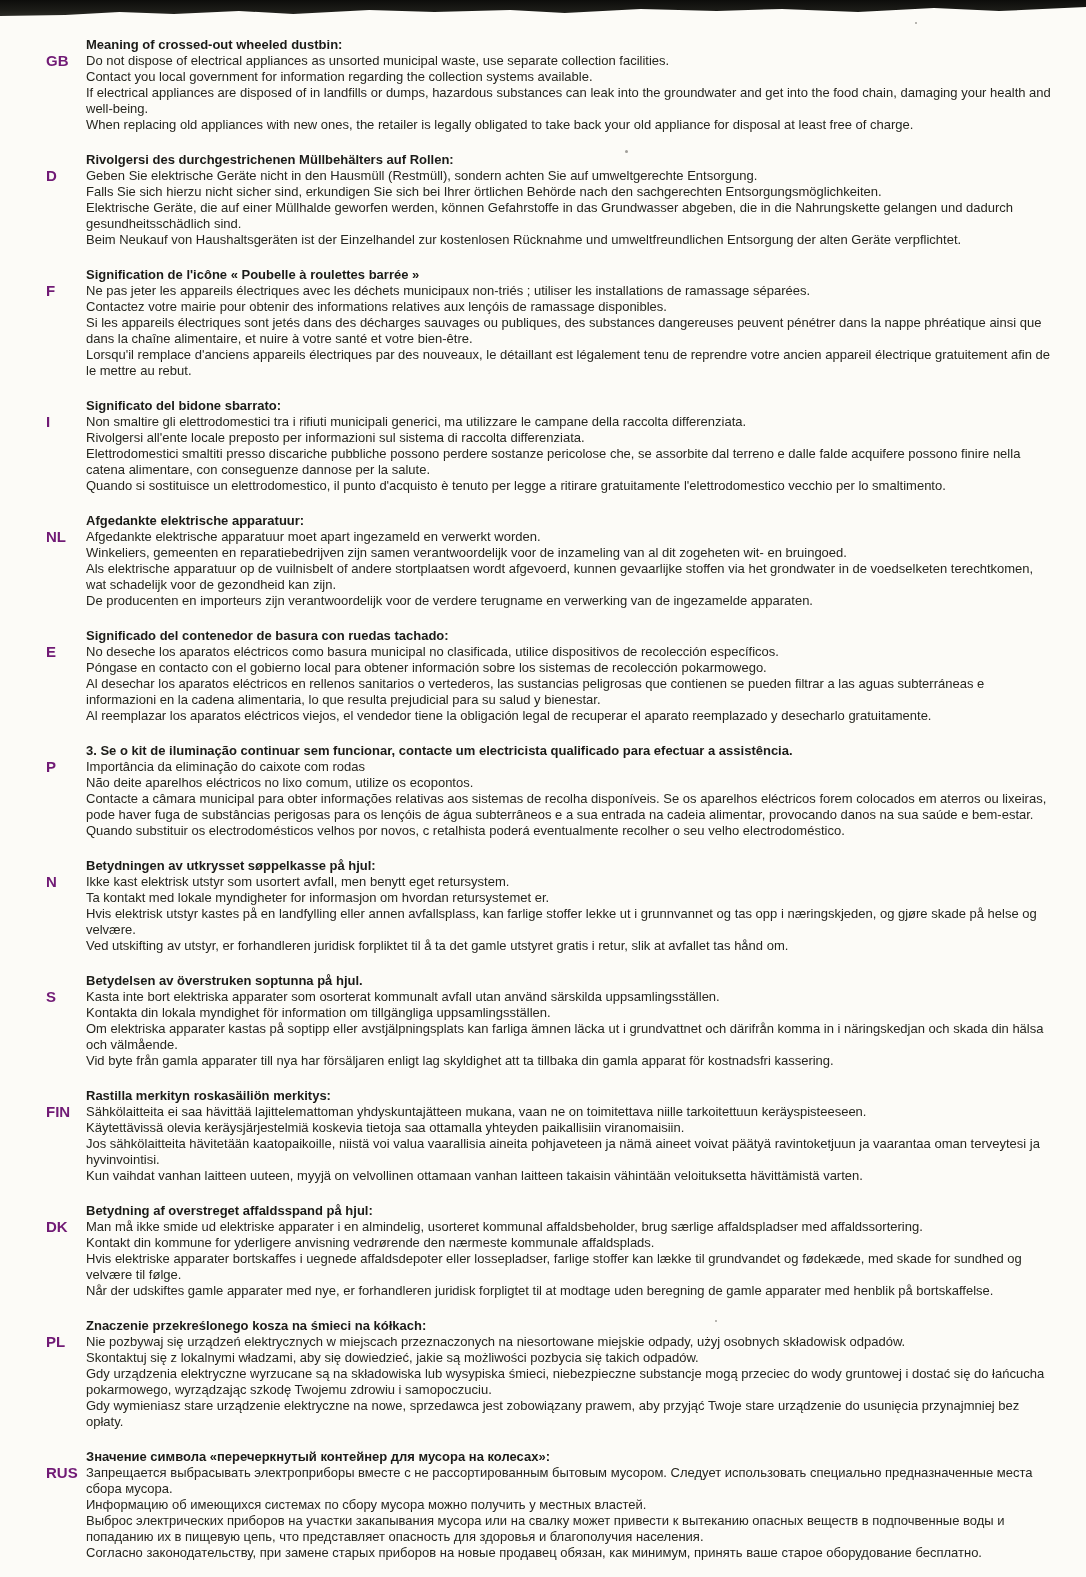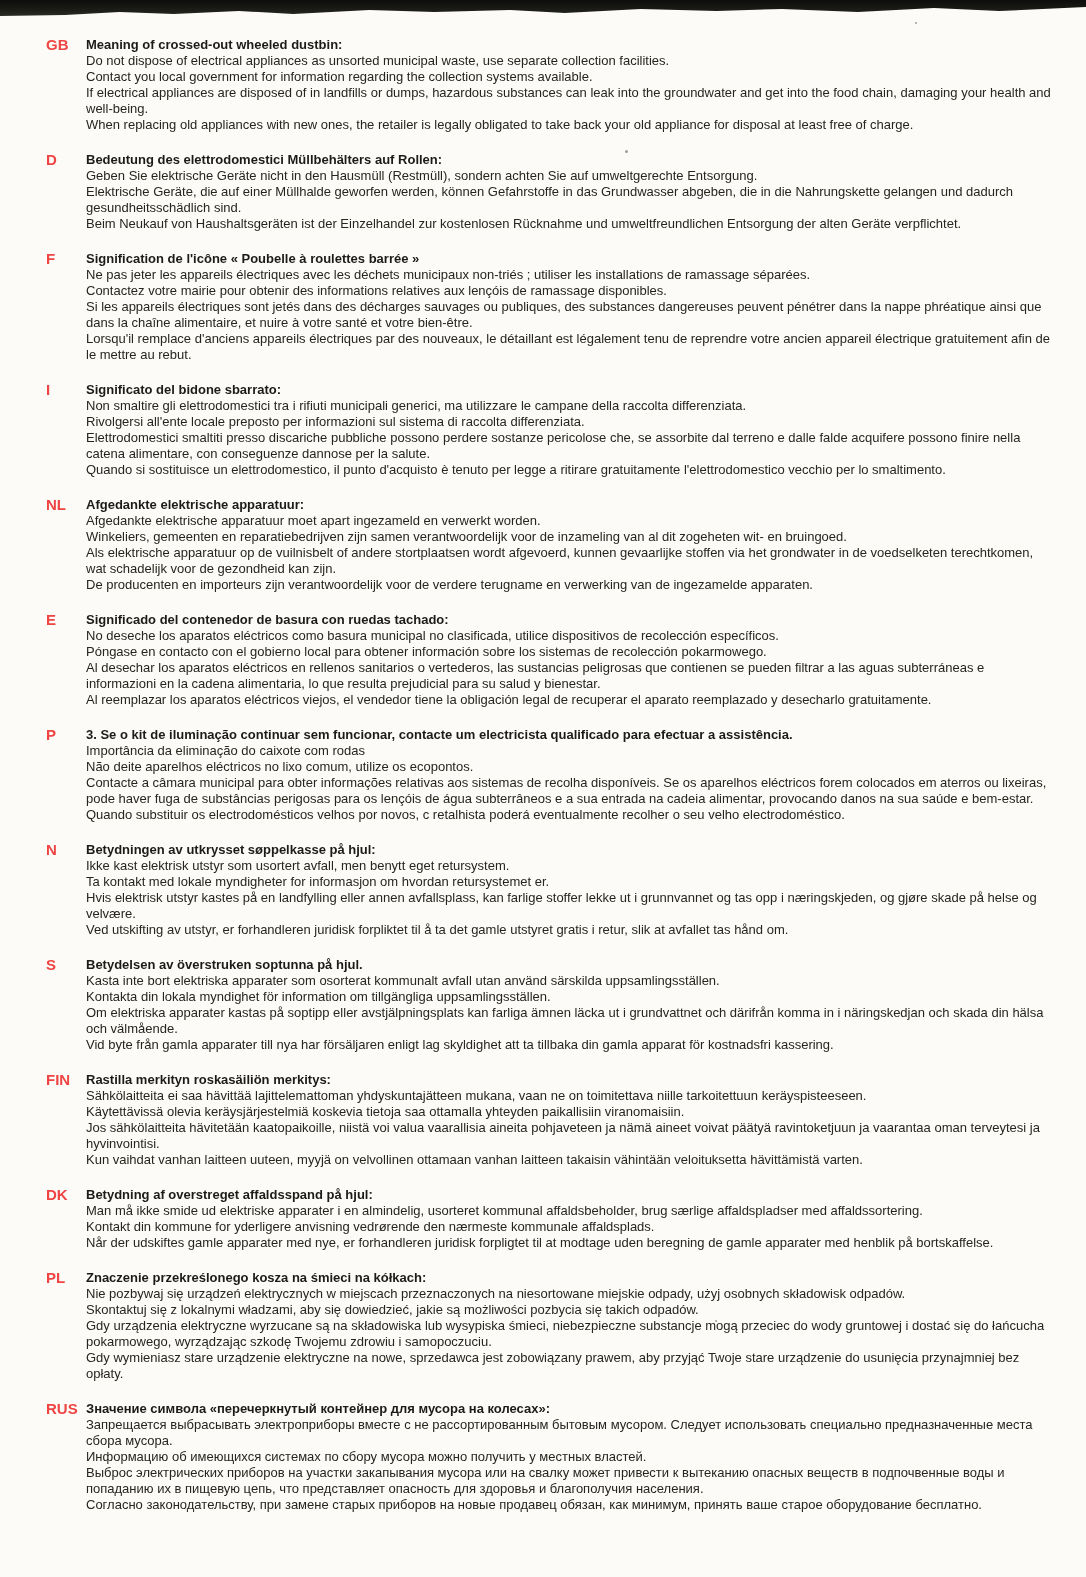--- a/index.html
+++ b/index.html
@@ -41,22 +41,23 @@
   }
   .section {
     display: grid;
     grid-template-columns: 40px 1fr;
     margin-bottom: 19px;
   }
   .code {
     font-weight: bold;
     font-size: 15px;
     line-height: 16px;
-    color: #ef4444;
+    color: #701a75;
     letter-spacing: 0;
+    margin-top: 16px;
   }
   .texts {
     font-size: 13px;
     line-height: 16px;
     color: #26261f;
   }
   .texts p { margin: 0; }
   .heading {
     font-weight: bold;
     color: #1b1b18;
@@ -78,22 +79,23 @@
           <p class="heading">Meaning of crossed-out wheeled dustbin:</p>
           <p>Do not dispose of electrical appliances as unsorted municipal waste, use separate collection facilities.</p>
           <p>Contact you local government for information regarding the collection systems available.</p>
           <p>If electrical appliances are disposed of in landfills or dumps, hazardous substances can leak into the groundwater and get into the food chain, damaging your health and well-being.</p>
           <p>When replacing old appliances with new ones, the retailer is legally obligated to take back your old appliance for disposal at least free of charge.</p>
         </div>
       </section>
       <section class="section">
         <div class="code">D</div>
         <div class="texts">
-          <p class="heading">Bedeutung des elettrodomestici Müllbehälters auf Rollen:</p>
+          <p class="heading">Rivolgersi des durchgestrichenen Müllbehälters auf Rollen:</p>
           <p>Geben Sie elektrische Geräte nicht in den Hausmüll (Restmüll), sondern achten Sie auf umweltgerechte Entsorgung.</p>
+          <p>Falls Sie sich hierzu nicht sicher sind, erkundigen Sie sich bei Ihrer örtlichen Behörde nach den sachgerechten Entsorgungsmöglichkeiten.</p>
           <p>Elektrische Geräte, die auf einer Müllhalde geworfen werden, können Gefahrstoffe in das Grundwasser abgeben, die in die Nahrungskette gelangen und dadurch gesundheitsschädlich sind.</p>
           <p>Beim Neukauf von Haushaltsgeräten ist der Einzelhandel zur kostenlosen Rücknahme und umweltfreundlichen Entsorgung der alten Geräte verpflichtet.</p>
         </div>
       </section>
       <section class="section">
         <div class="code">F</div>
         <div class="texts">
           <p class="heading">Signification de l'icône « Poubelle à roulettes barrée »</p>
           <p>Ne pas jeter les appareils électriques avec les déchets municipaux non-triés ; utiliser les installations de ramassage séparées.</p>
           <p>Contactez votre mairie pour obtenir des informations relatives aux lençóis de ramassage disponibles.</p>
@@ -170,20 +172,21 @@
           <p>Jos sähkölaitteita hävitetään kaatopaikoille, niistä voi valua vaarallisia aineita pohjaveteen ja nämä aineet voivat päätyä ravintoketjuun ja vaarantaa oman terveytesi ja hyvinvointisi.</p>
           <p>Kun vaihdat vanhan laitteen uuteen, myyjä on velvollinen ottamaan vanhan laitteen takaisin vähintään veloituksetta hävittämistä varten.</p>
         </div>
       </section>
       <section class="section">
         <div class="code">DK</div>
         <div class="texts">
           <p class="heading">Betydning af overstreget affaldsspand på hjul:</p>
           <p>Man må ikke smide ud elektriske apparater i en almindelig, usorteret kommunal affaldsbeholder, brug særlige affaldspladser med affaldssortering.</p>
           <p>Kontakt din kommune for yderligere anvisning vedrørende den nærmeste kommunale affaldsplads.</p>
+          <p>Hvis elektriske apparater bortskaffes i uegnede affaldsdepoter eller lossepladser, farlige stoffer kan lække til grundvandet og fødekæde, med skade for sundhed og velvære til følge.</p>
           <p>Når der udskiftes gamle apparater med nye, er forhandleren juridisk forpligtet til at modtage uden beregning de gamle apparater med henblik på bortskaffelse.</p>
         </div>
       </section>
       <section class="section">
         <div class="code">PL</div>
         <div class="texts">
           <p class="heading">Znaczenie przekreślonego kosza na śmieci na kółkach:</p>
           <p>Nie pozbywaj się urządzeń elektrycznych w miejscach przeznaczonych na niesortowane miejskie odpady, użyj osobnych składowisk odpadów.</p>
           <p>Skontaktuj się z lokalnymi władzami, aby się dowiedzieć, jakie są możliwości pozbycia się takich odpadów.</p>
           <p>Gdy urządzenia elektryczne wyrzucane są na składowiska lub wysypiska śmieci, niebezpieczne substancje mogą przeciec do wody gruntowej i dostać się do łańcucha pokarmowego, wyrządzając szkodę Twojemu zdrowiu i samopoczuciu.</p>

